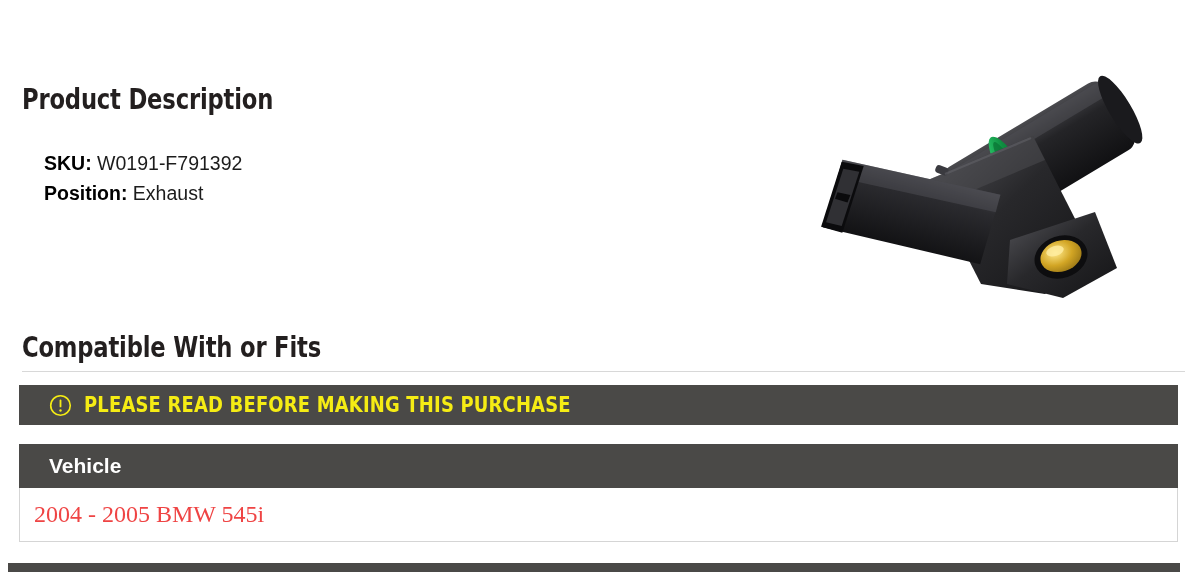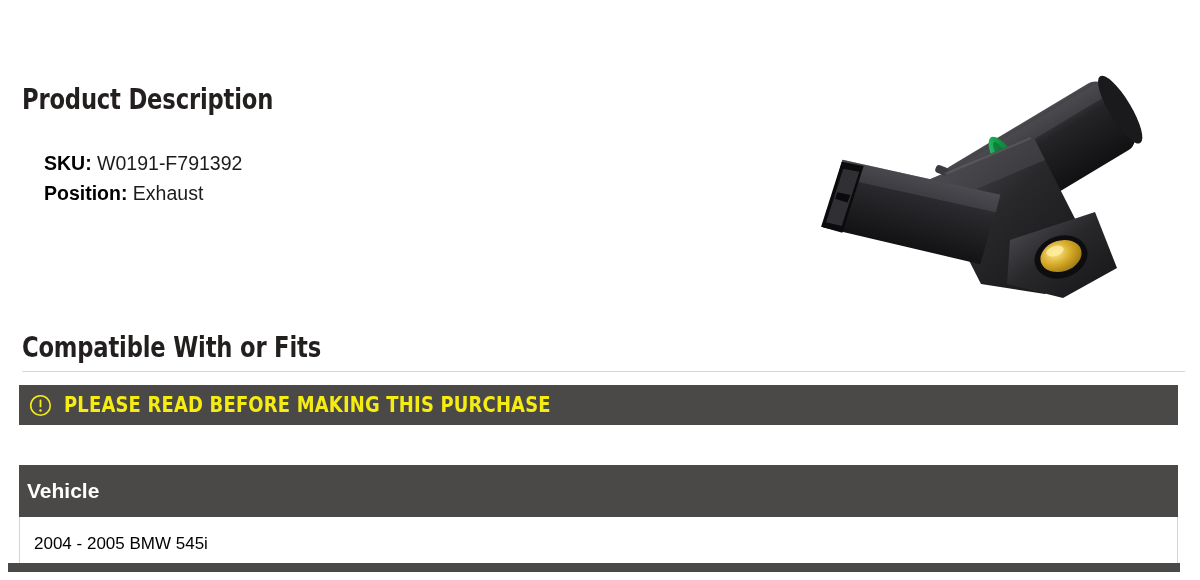--- a/index.html
+++ b/index.html
@@ -96,21 +96,21 @@
   
   .warning-banner {
     position: absolute;
     left: 19px;
     top: 385px;
     width: 1159px;
     height: 40px;
     background: #4a4947;
     display: flex;
     align-items: center;
-    padding-left: 10px;
+    padding-left: 30px;
   }
   .warn-icon {
     width: 23px;
     height: 23px;
     flex: 0 0 auto;
     display: block;
   }
   .warning-text {
     color: #f5ec14;
     font-family: "Liberation Sans Narrow", "DejaVu Sans Condensed", "Liberation Sans", sans-serif;
@@ -124,46 +124,45 @@
   }
 
   
   .vehicle-table {
     position: absolute;
     left: 19px;
     top: 444px;
     width: 1159px;
   }
   .vehicle-head {
-    height: 52px;
-    background: #4a4947;
-    display: flex;
-    align-items: center;
-    padding-left: 8px;
-    margin-top: 21px;
+    height: 44px;
+    background: #4a4947;
+    display: flex;
+    align-items: center;
+    padding-left: 30px;
   }
   .vehicle-head-cell {
     color: #ffffff;
     font-family: "Liberation Sans", sans-serif;
     font-weight: bold;
     font-size: 21px;
   }
   .vehicle-row {
     height: 54px;
     background: #ffffff;
     border: 1px solid #d5d5d5;
     border-top: none;
     display: flex;
     align-items: center;
     padding-left: 14px;
   }
   .vehicle-cell {
-    color: #000000;
-    font-family: Liberation Sans, sans-serif;
-    font-size: 17px;
+    color: #ef4444;
+    font-family: Liberation Serif, serif;
+    font-size: 24px;
   }
 
   
   .bottom-bar {
     position: absolute;
     left: 8px;
     top: 563px;
     width: 1172px;
     height: 9px;
     background: #4a4947;

